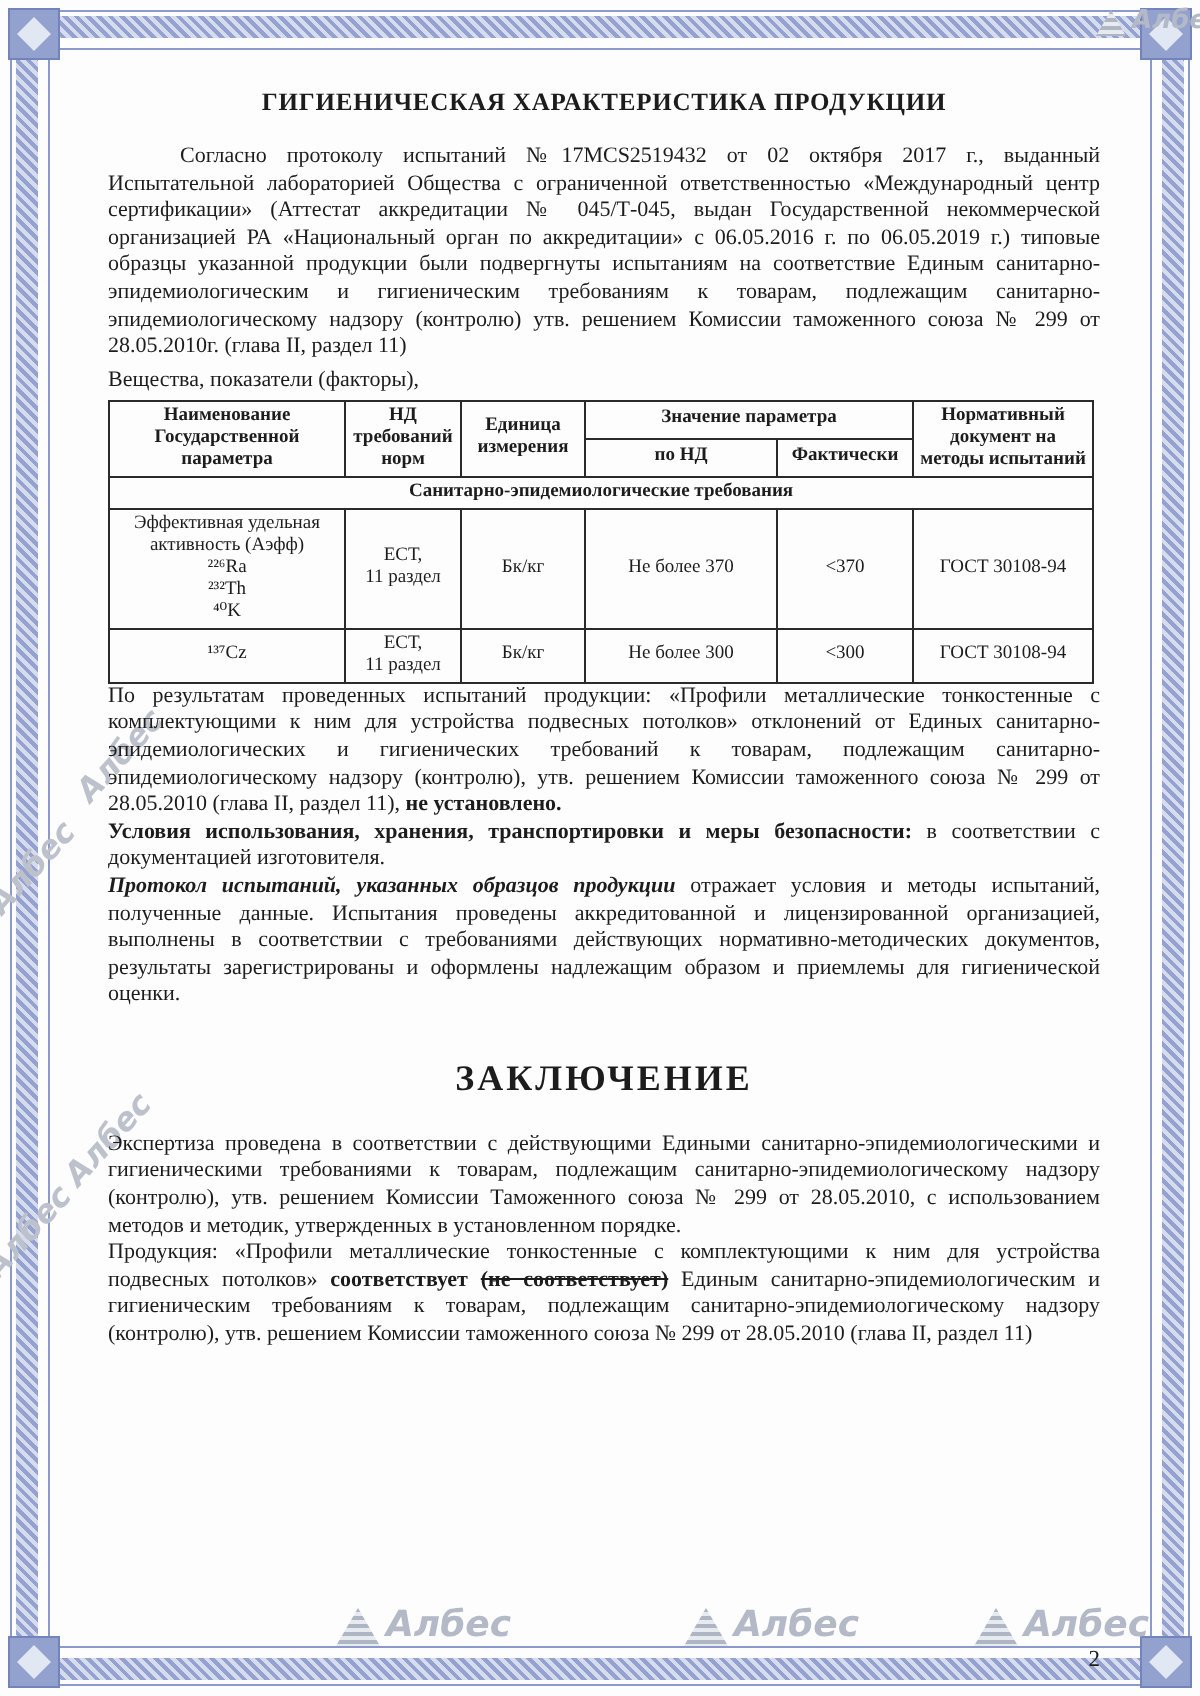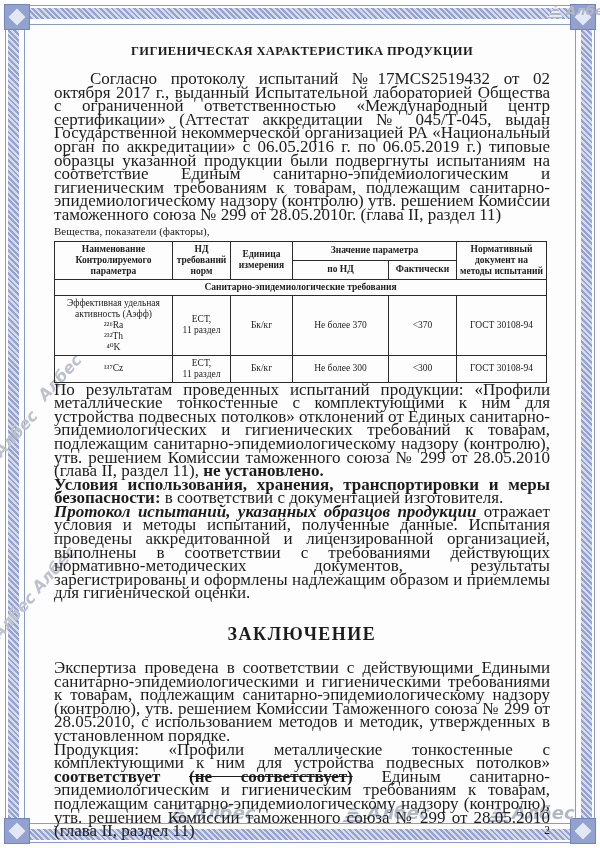--- a/index.html
+++ b/index.html
@@ -36,21 +36,21 @@
       clip-path:polygon(50% 0,100% 100%,0 100%);}
   .wm-big{font-size:18px;}
   .wm-big .wm-tri{width:22px;height:19px;}
   .wm-small{font-size:13px;}
   .wm-small .wm-tri{width:15px;height:13px;}
   .wm-diag{font-size:16px;transform:rotate(-48deg);color:#bcc1cc;}
 
   
   .content{position:absolute;left:54px;right:50px;top:44px;bottom:26px;z-index:2;}
   .doc-title{text-align:center;font-weight:bold;font-size:12.5px;letter-spacing:.4px;margin-bottom:13px;}
-  p.body{font-size:17px;line-height:13.6px;text-align:justify;margin:0;}
+  p.body{font-size:11px;line-height:13.6px;text-align:justify;margin:0;}
   p.indent{text-indent:36px;}
   .lead-line{font-size:11px;line-height:14px;margin-top:2px;}
   .bold{font-weight:bold;}
   .boldital{font-weight:bold;font-style:italic;}
   .strike{font-weight:bold;text-decoration:line-through;margin-top:28px;}
   .mt12{margin-top:12px;}
   .mt14{margin-top:14px;}
   .mt20{margin-top:20px;}
   .conclusion-heading{text-align:center;font-weight:bold;font-size:18px;letter-spacing:1.5px;margin-top:24px;margin-bottom:16px;}
 
@@ -127,21 +127,21 @@
         <col style="width:118px">
           <col style="width:58px">
           <col style="width:62px">
         <col style="width:96px">
           <col style="width:68px">
           <col style="width:90px">
       </colgroup>
       <thead>
         <tr>
           <th rowspan="2" class="pre">Наименование
-Контролируемого
+Государственной
 параметра</th>
           <th rowspan="2" class="pre">НД
 требований
 норм</th>
           <th rowspan="2" class="pre">Единица
 измерения</th>
           <th colspan="2">Значение параметра</th>
           <th rowspan="2" class="pre">Нормативный
 документ на
 методы испытаний</th>

